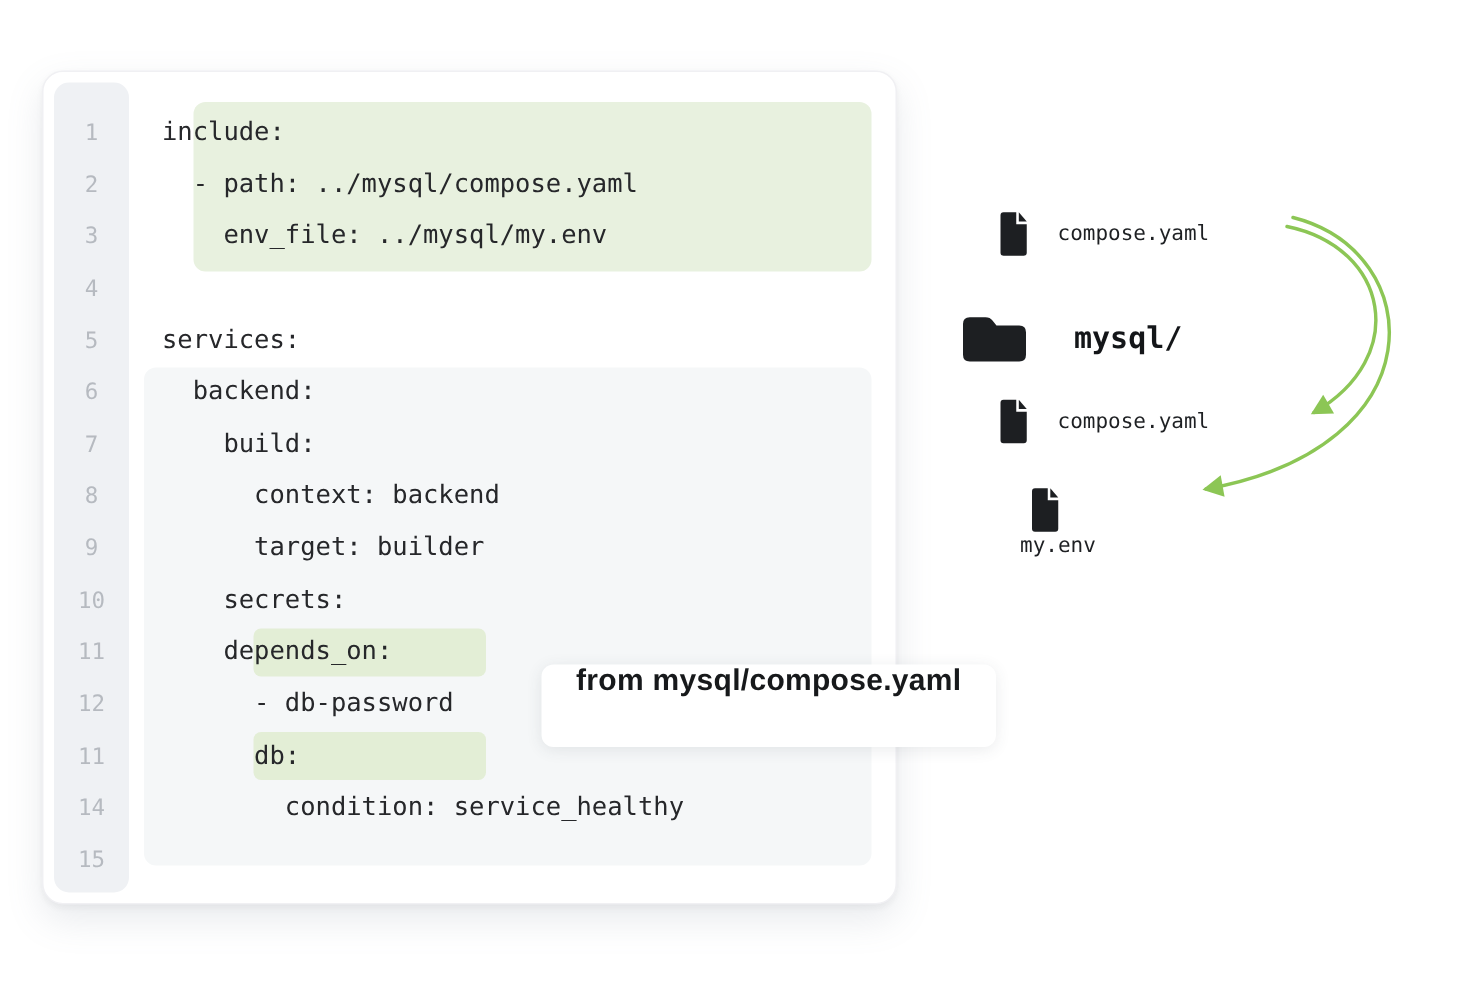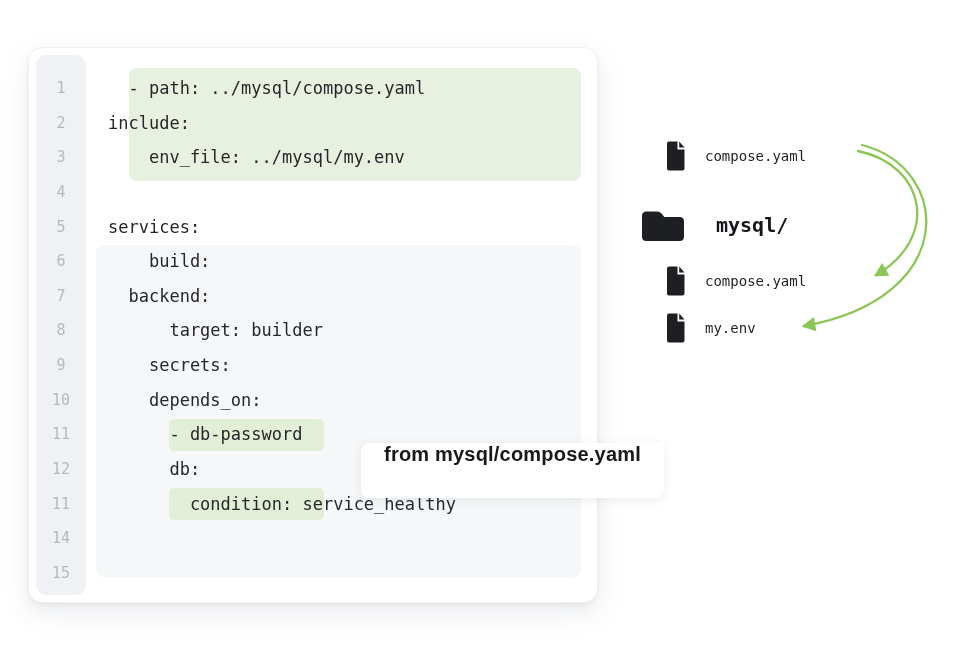--- a/index.html
+++ b/index.html
@@ -67,27 +67,28 @@
         <div class="ln">8</div>
         <div class="ln">9</div>
         <div class="ln">10</div>
         <div class="ln">11</div>
         <div class="ln">12</div>
         <div class="ln">11</div>
         <div class="ln">14</div>
         <div class="ln">15</div>
       </div>
     <div class="code-col" id="code-col">
+        <div class="cl">include:</div>
         <div class="cl">  - path: ../mysql/compose.yaml</div>
-        <div class="cl">include:</div>
         <div class="cl">    env_file: ../mysql/my.env</div>
         <div class="cl"></div>
         <div class="cl">services:</div>
+        <div class="cl">  backend:</div>
         <div class="cl">    build:</div>
-        <div class="cl">  backend:</div>
+        <div class="cl">      context: backend</div>
         <div class="cl">      target: builder</div>
         <div class="cl">    secrets:</div>
         <div class="cl">    depends_on:</div>
         <div class="cl">      - db-password</div>
         <div class="cl">      db:</div>
         <div class="cl">        condition: service_healthy</div>
         <div class="cl"></div>
       </div>
   </div>
 
@@ -109,21 +110,21 @@
     </svg>
         <span class="label">mysql/</span>
       </div>
       <div class="tree-row file" style="left: 663px; top: 265px; height: 32px;">
         <svg width="25" height="32" viewBox="0 0 25 32">
       <path d="M4 3.5 Q4 1.5 6 1.5 H14.5 V9.5 H21.5 V28.5 Q21.5 30.5 19.5 30.5 H6 Q4 30.5 4 28.5 Z" fill="#1d1f22"></path>
       <path d="M16.2 1.5 L21.5 7.6 L16.2 7.6 Z" fill="#1d1f22"></path>
     </svg>
         <span class="label">compose.yaml</span>
       </div>
-      <div class="tree-row file" style="left: 663px; top: 312px; height: 32px;">
+      <div class="tree-row file" style="left: 663px; top: 324px; height: 32px; flex-direction: column;">
         <svg width="25" height="32" viewBox="0 0 25 32">
       <path d="M4 3.5 Q4 1.5 6 1.5 H14.5 V9.5 H21.5 V28.5 Q21.5 30.5 19.5 30.5 H6 Q4 30.5 4 28.5 Z" fill="#1d1f22"></path>
       <path d="M16.2 1.5 L21.5 7.6 L16.2 7.6 Z" fill="#1d1f22"></path>
     </svg>
         <span class="label">my.env</span>
       </div>
     </div>
 
   <svg class="arrows" width="980" height="663">
     <defs>

